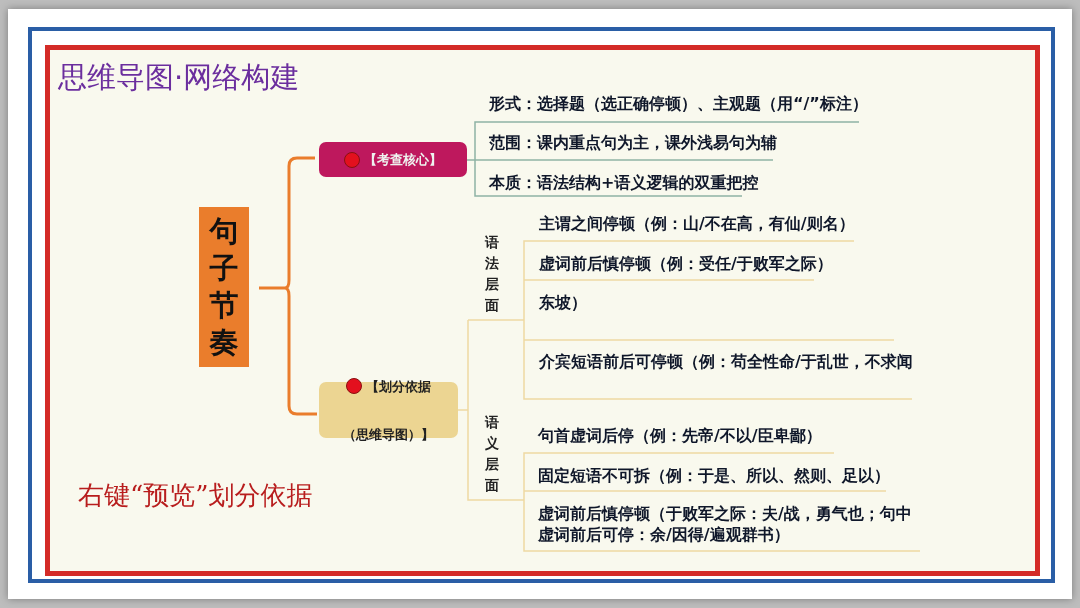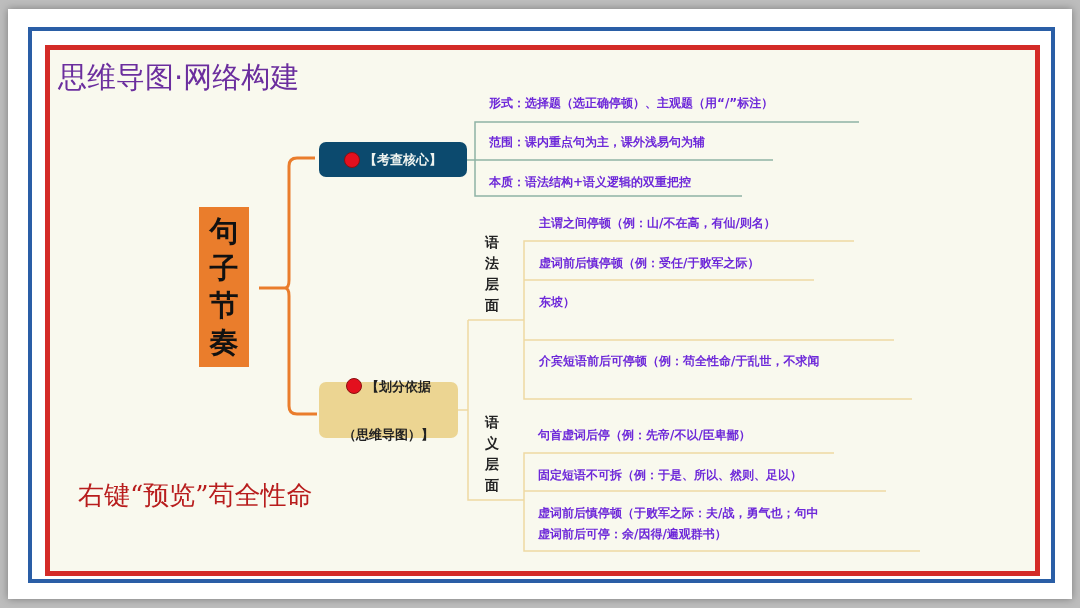--- a/index.html
+++ b/index.html
@@ -7,34 +7,34 @@
   .card{position:absolute;left:8px;top:9px;width:1064px;height:590px;background:#fff;box-shadow:0 0 8px rgba(0,0,0,0.35);}
   .blue{position:absolute;left:28px;top:27px;width:1019px;height:548px;border:4px solid #2a5ea6;box-sizing:content-box;}
   .red{position:absolute;left:45px;top:45px;width:985px;height:521px;border:5px solid #d42b27;background:#f9f9ee;}
   .title{position:absolute;left:58px;top:58px;font-size:29px;color:#6b2e9e;letter-spacing:0px;white-space:nowrap;}
   .hint{position:absolute;left:78px;top:478px;font-size:26px;color:#b81d1d;white-space:nowrap;font-family:"DejaVu Serif","Liberation Serif",serif;}
   .root{position:absolute;left:199px;top:207px;width:50px;height:160px;background:#ea7d2c;display:flex;flex-direction:column;align-items:center;justify-content:center;}
   .root span{font-size:29px;font-weight:bold;color:#111;line-height:37px;}
   .line{position:absolute;}
   .node{position:absolute;border-radius:7px;display:flex;align-items:center;justify-content:center;font-weight:bold;font-size:13px;}
   .dot{display:inline-block;width:14px;height:14px;border-radius:50%;background:#e3101e;border:1px solid #8a1010;margin-right:4px;flex:none;}
-  .n1{left:319px;top:142px;width:148px;height:35px;background:#0c4a6e;color:#eef3ef;}
+  .n1{left:319px;top:142px;width:148px;height:35px;background:#be185d;color:#eef3ef;}
   .n2{left:319px;top:382px;width:139px;height:56px;background:#ecd592;color:#222;flex-direction:column;line-height:19px;gap:29px;}
-  .leaf{position:absolute;font-size:12px;font-weight:bold;color:#6d28d9;white-space:nowrap;line-height:21px;}
+  .leaf{position:absolute;font-size:16px;font-weight:bold;color:#0f172a;white-space:nowrap;line-height:21px;}
   .vlabel{position:absolute;font-size:14px;font-weight:bold;color:#222;width:16px;line-height:21px;text-align:center;}
 </style>
 </head>
 <body>
 
 <div class="card"></div>
 <div class="blue"></div>
 <div class="red"></div>
 
 <div class="title">思维导图·网络构建</div>
-<div class="hint">右键“预览”苟全性命</div>
+<div class="hint">右键“预览”划分依据</div>
 
 <div class="root">
   <span>句</span>
   <span>子</span>
   <span>节</span>
   <span>奏</span>
 </div>
 
 <svg class="line" style="left:255px;top:150px;" width="70" height="270">
   <path d="M4 138 L30 138" stroke="#ea7d2c" stroke-width="3" fill="none"></path>

